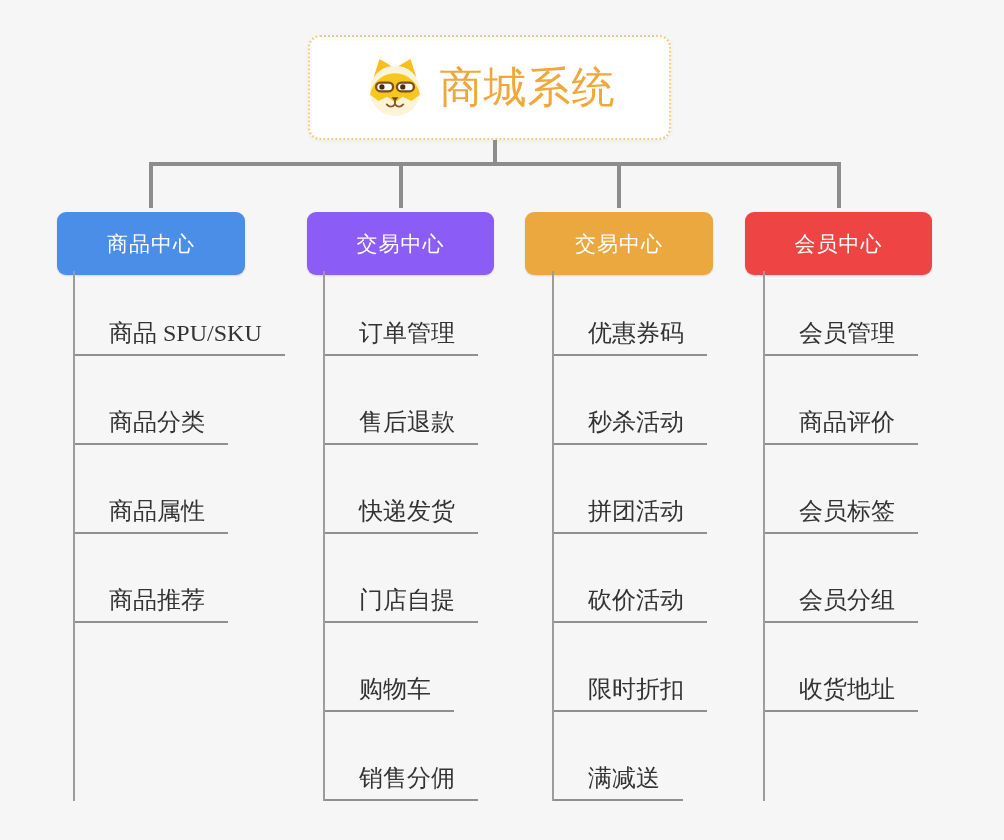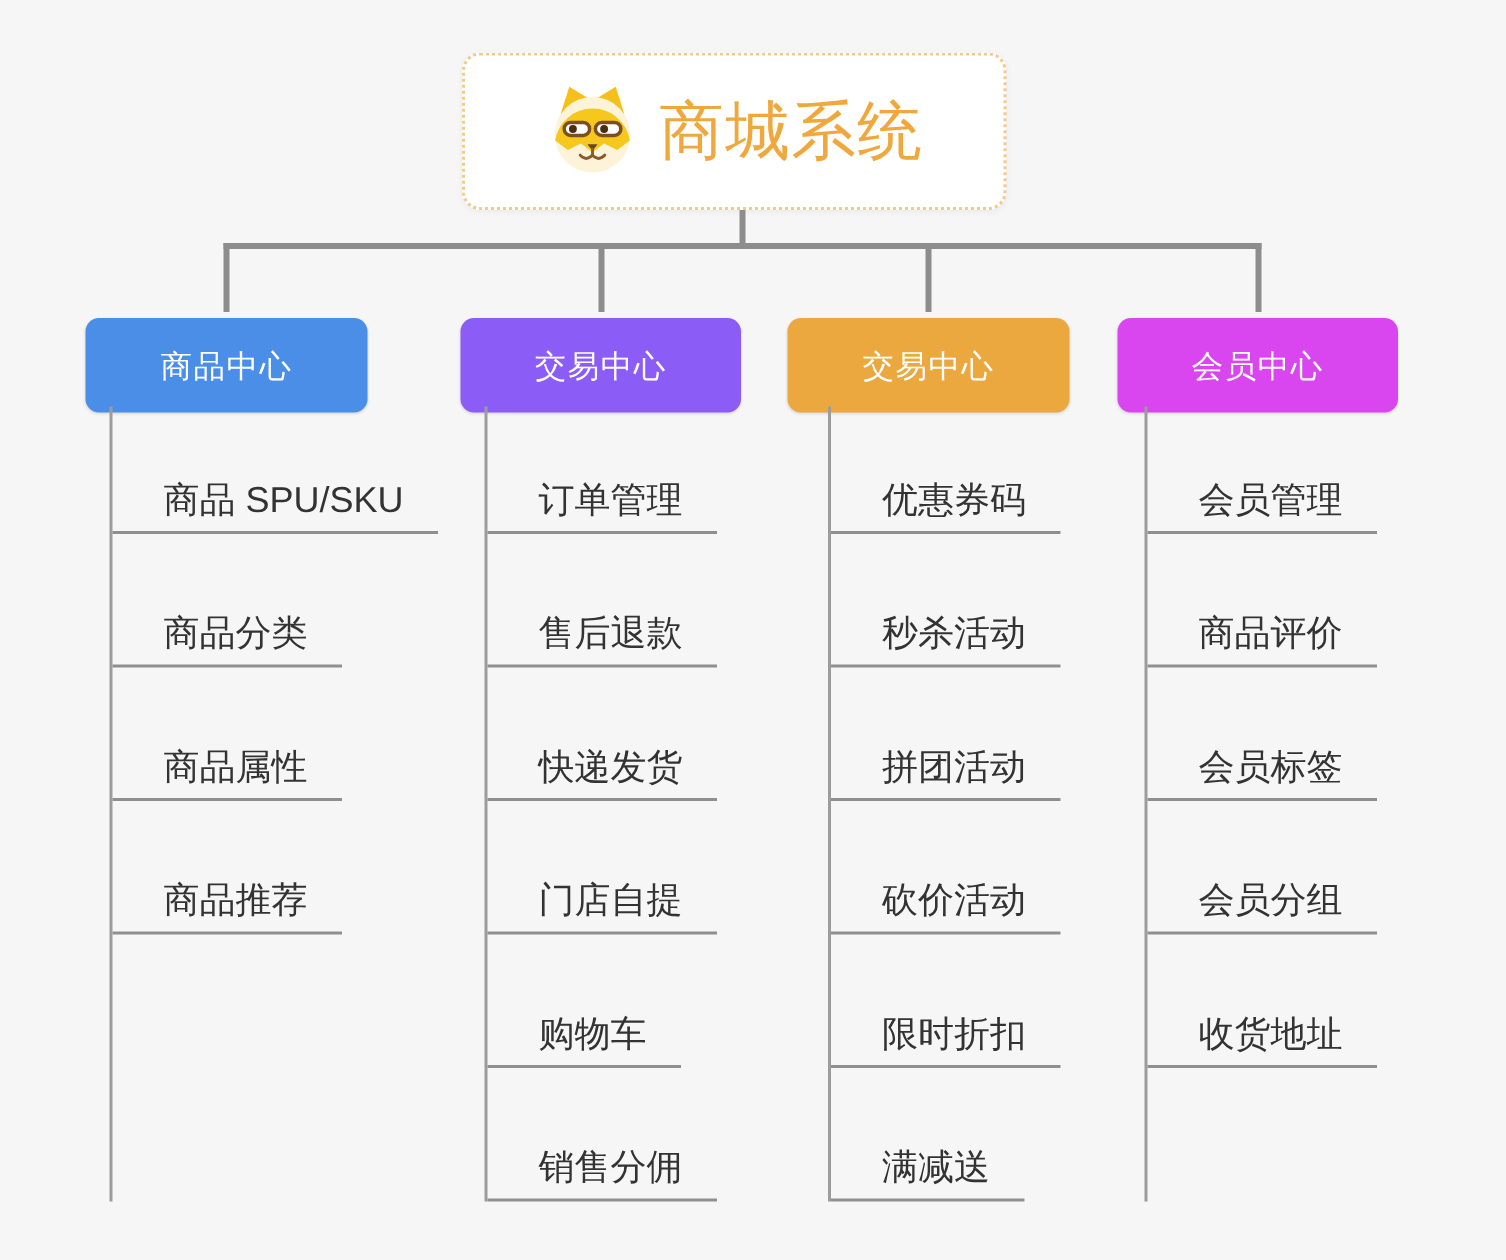--- a/index.html
+++ b/index.html
@@ -80,21 +80,21 @@
     height: 89px;
     width: max-content;
     display: flex;
     align-items: flex-end;
     padding: 0 23px 5px 34px;
     border-bottom: 2px solid #8f8f8f;
     font-size: 24px;
     color: #333333;
     white-space: nowrap;
   }
-  .leaf:first-child { height: 85px; }
+  .leaf:first-child { height: 85px; font-family: Liberation Serif, serif; }
 
   .dog-icon { display: block; }
 </style>
 </head>
 <body>
 
 <div class="canvas">
 
   <div class="root-node">
     <span class="dog-icon">
@@ -117,21 +117,21 @@
   <div class="conn stub"></div>
   <div class="conn hline"></div>
   <div class="conn drop" style="left:149px"></div>
   <div class="conn drop" style="left:399px"></div>
   <div class="conn drop" style="left:617px"></div>
   <div class="conn drop" style="left:837px"></div>
 
   <div class="branch-box" style="left: 57px; width: 188px; background-color: rgb(74, 142, 232);">商品中心</div>
   <div class="branch-box" style="left: 307px; width: 187px; background-color: #8b5cf6;">交易中心</div>
   <div class="branch-box" style="left: 525px; width: 188px; background-color: rgb(234, 168, 62);">交易中心</div>
-  <div class="branch-box" style="left: 745px; width: 187px; background-color: #d946ef;">会员中心</div>
+  <div class="branch-box" style="left: 745px; width: 187px; background-color: #ef4444;">会员中心</div>
 
   <div class="col" style="left:73px">
     <div class="leaf">商品 SPU/SKU</div>
     <div class="leaf">商品分类</div>
     <div class="leaf">商品属性</div>
     <div class="leaf">商品推荐</div>
   </div>
 
   <div class="col" style="left:323px">
     <div class="leaf">订单管理</div>

